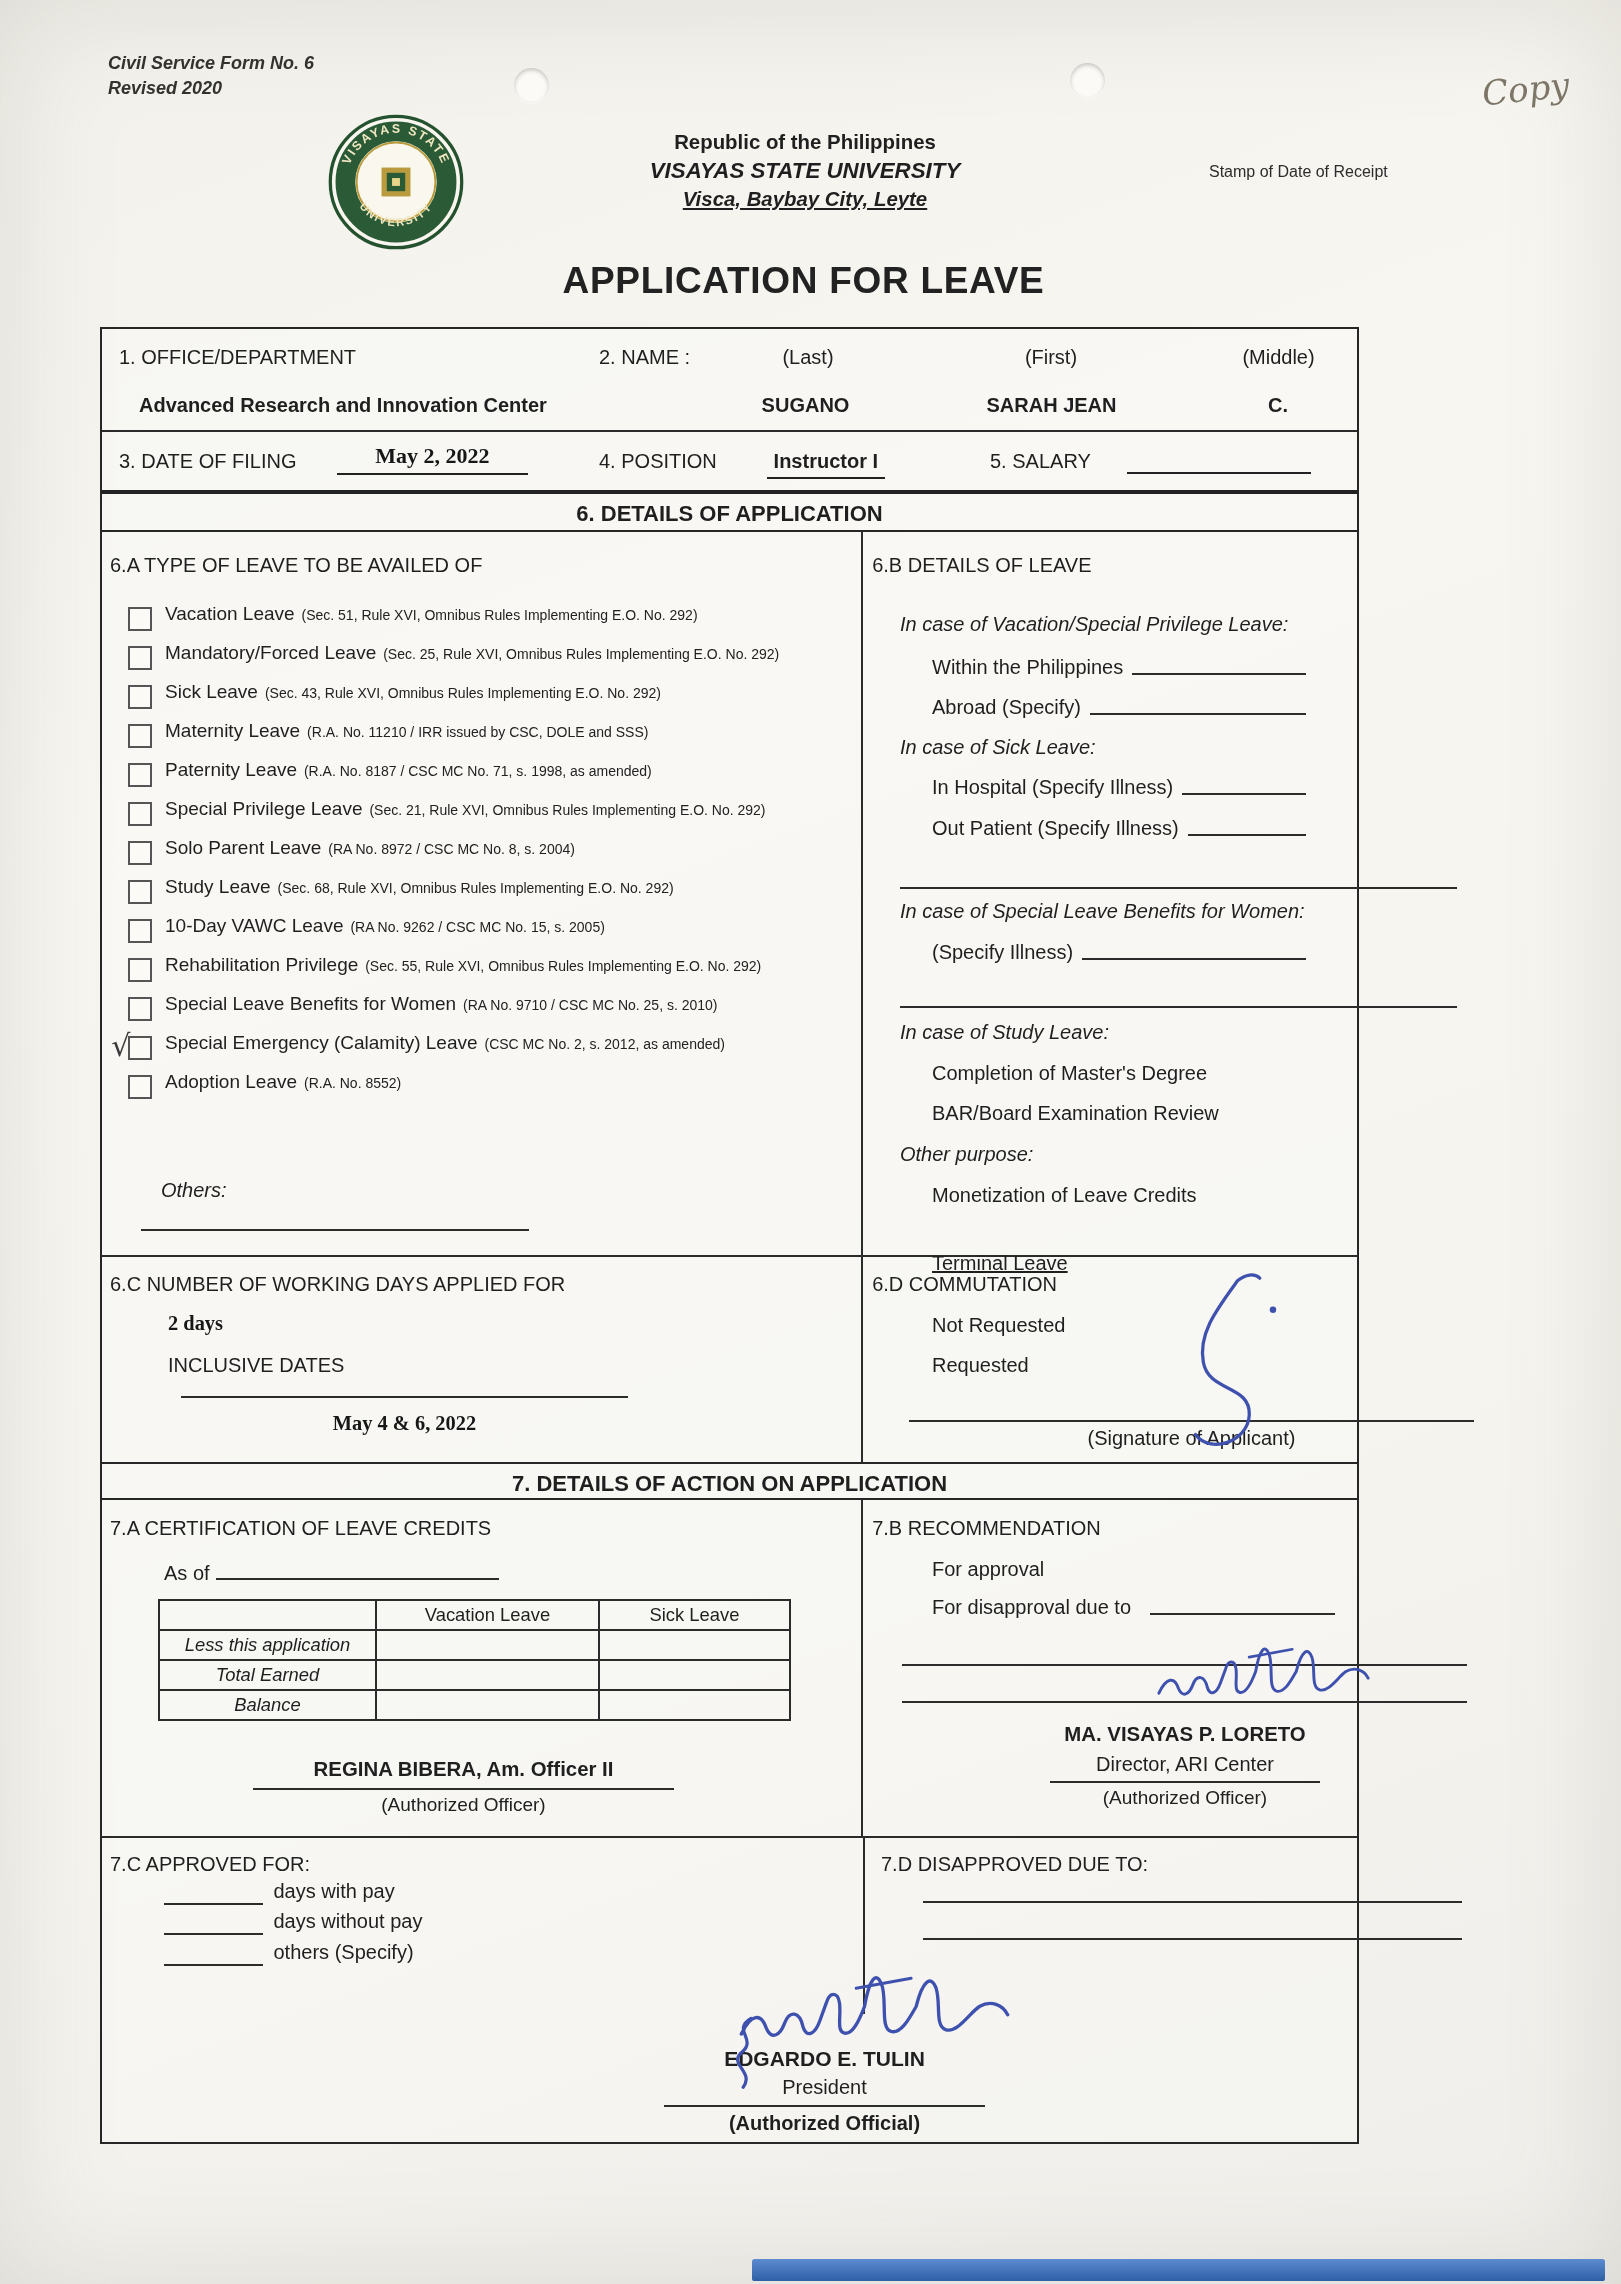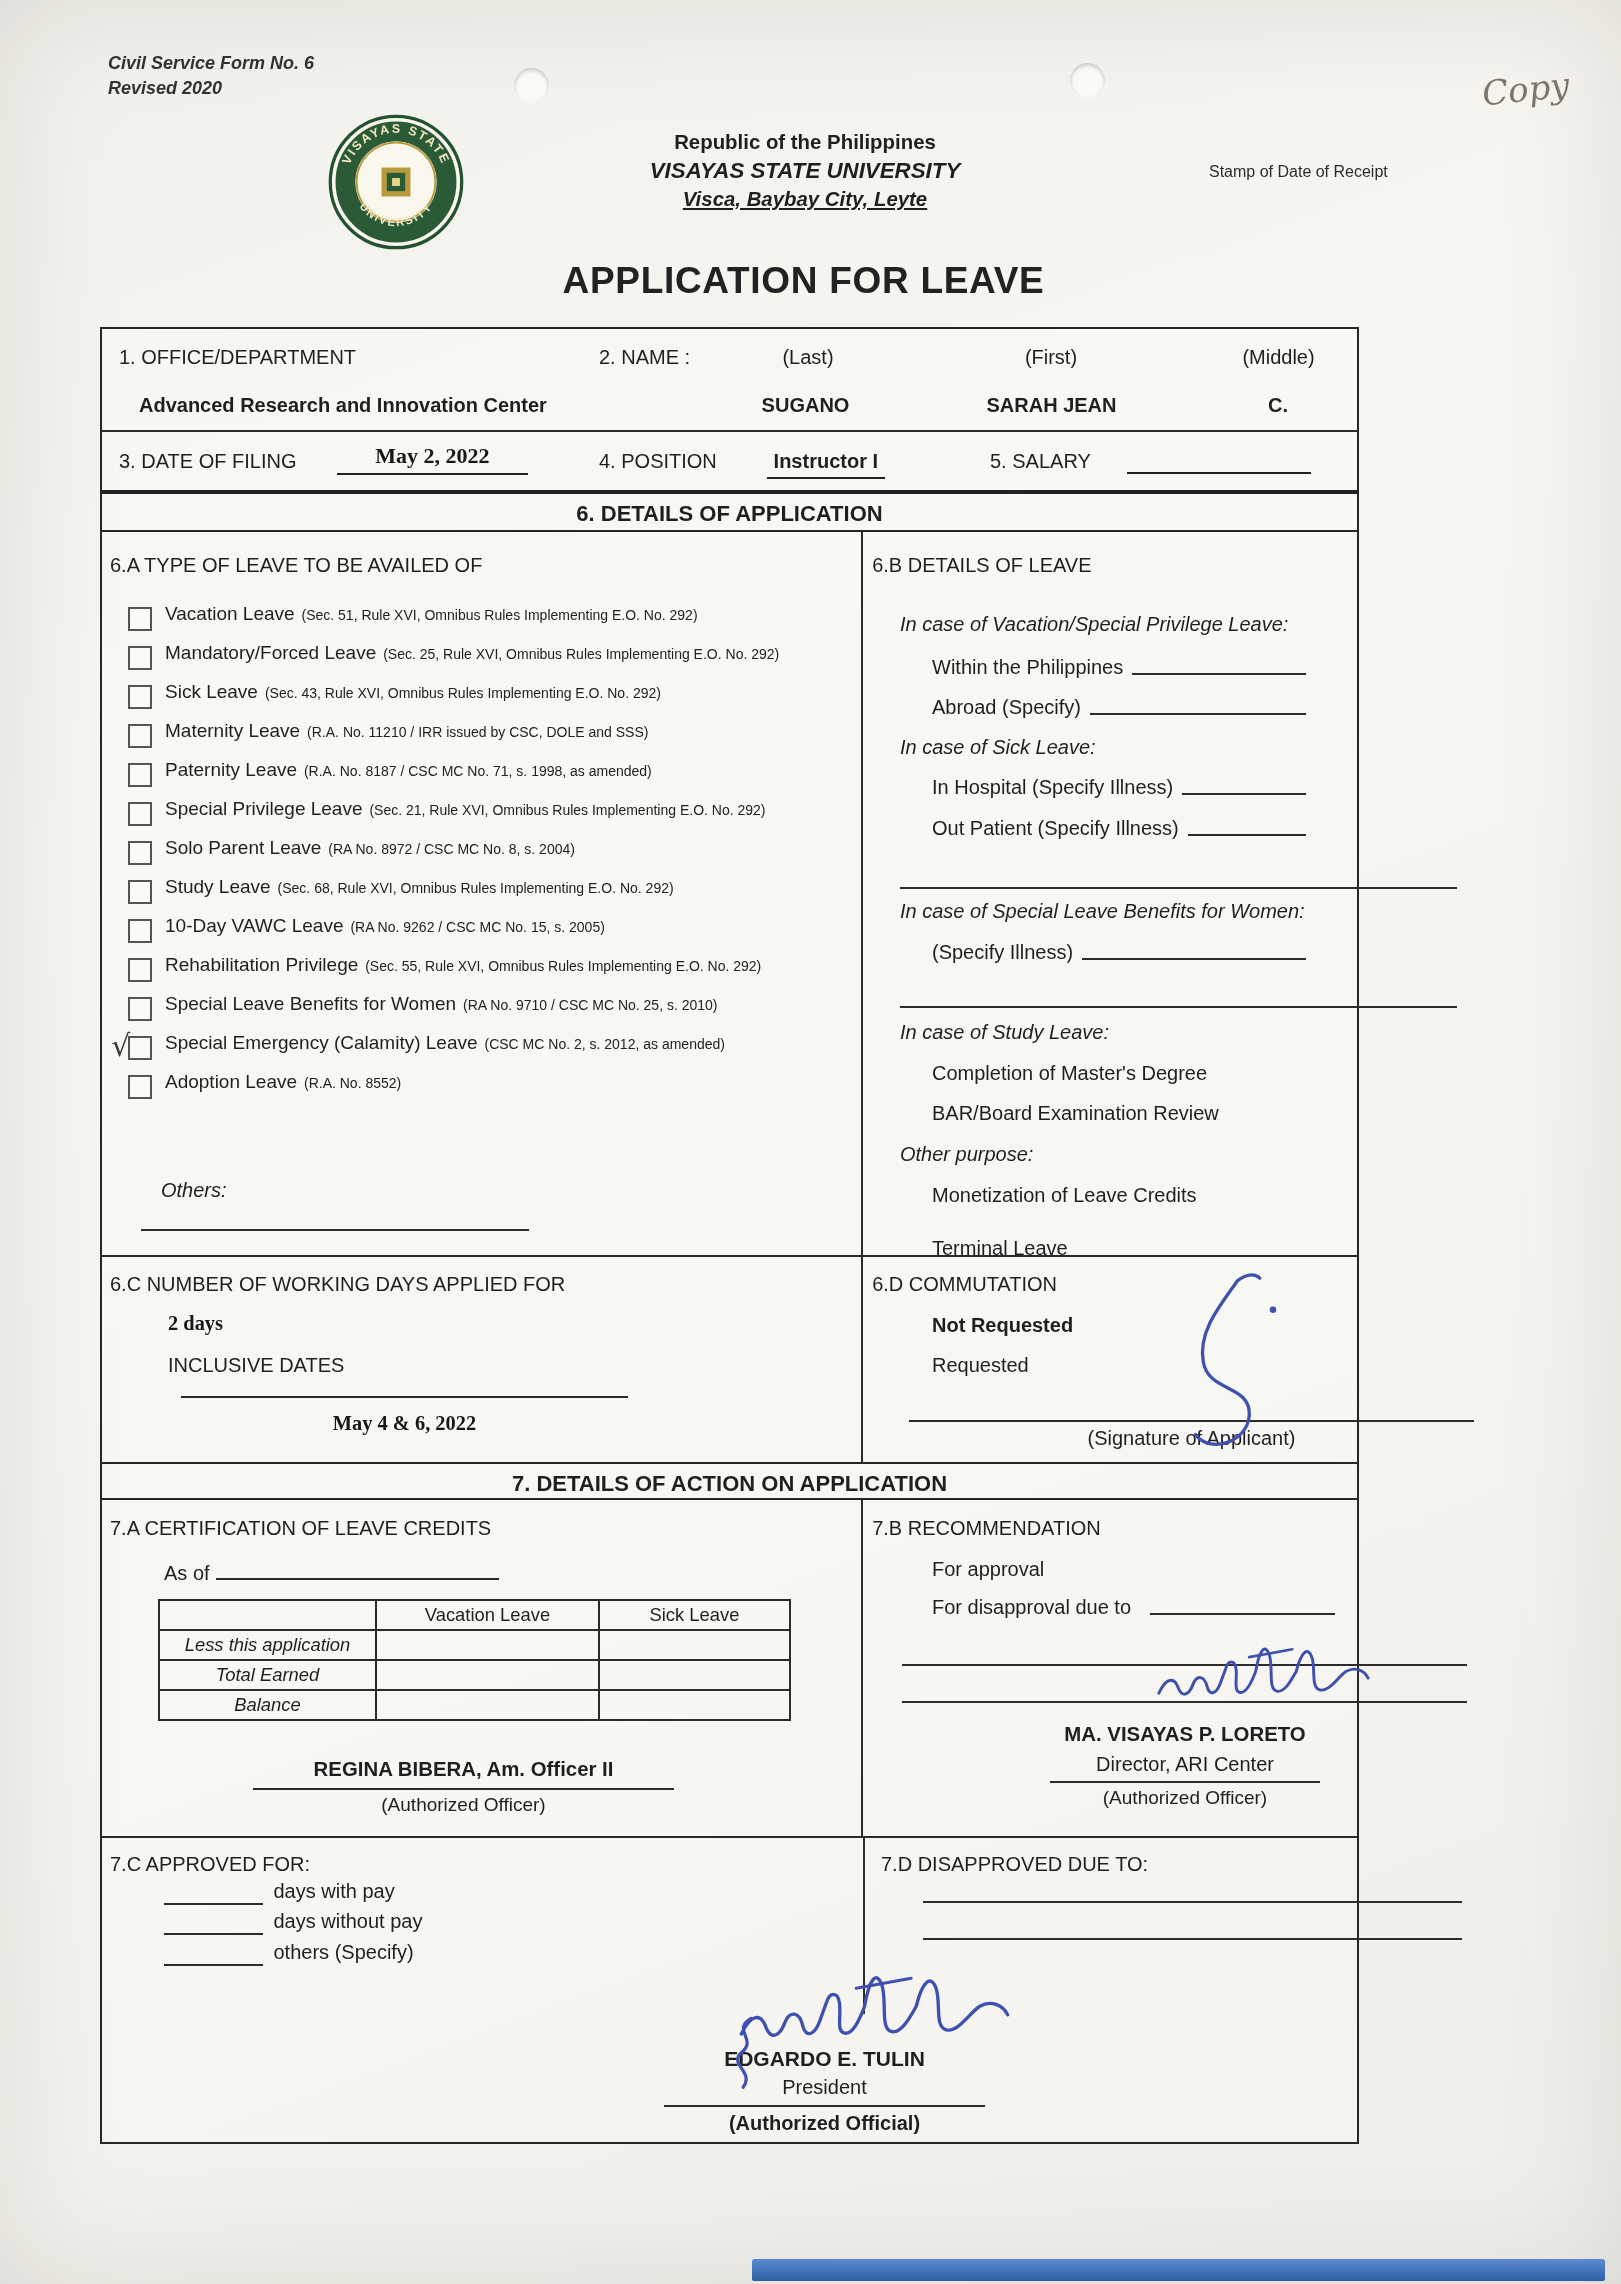--- a/index.html
+++ b/index.html
@@ -280,35 +280,35 @@
           <span class="fill"></span>
         </div>
         <span class="b-line" style="left:37px; top:474px; width:557px;"></span>
 
         <span class="b-head" style="top:489px;">In case of Study Leave:</span>
         <span class="b-plain" style="top:530px;">Completion of Master's Degree</span>
         <span class="b-plain" style="top:570px;">BAR/Board Examination Review</span>
 
         <span class="b-head" style="top:611px;">Other purpose:</span>
         <span class="b-plain" style="top:652px;">Monetization of Leave Credits</span>
-        <span class="b-plain" style="top:705px;">Terminal Leave</span>
+        <span class="b-plain" style="top:720px;text-decoration:underline;">Terminal Leave</span>
       </div>
     </div>
 
     <div class="row-cd" style="border-top:2px solid #2b2b2b;">
       <div class="cd-left">
         <span class="abs lbl" style="left:8px; top:16px;">6.C  NUMBER OF WORKING DAYS APPLIED FOR</span>
         <span class="abs hand-serif" style="left:66px; top:55px; font-size:20.4px;">2 days</span>
         <span class="abs lbl" style="left:66px; top:97px;">INCLUSIVE DATES</span>
         <span class="abs b-line" style="left:79px; top:139px; width:447px;"></span>
         <span class="abs hand-serif" style="left:79px; top:155px; width:447px; text-align:center; font-size:20.4px;">May 4 &amp; 6, 2022</span>
       </div>
       <div class="cd-right">
         <span class="abs lbl" style="left:9.2px; top:16px;">6.D  COMMUTATION</span>
-        <span class="abs lbl" style="left:69px; top:57px;font-weight:bold;">Not Requested</span>
+        <span class="abs lbl" style="left:69px; top:57px;">Not Requested</span>
         <span class="abs lbl" style="left:69px; top:97px;">Requested</span>
         <svg class="sig" style="left:276px; top:12px; z-index:3;" width="151" height="197" viewBox="0 0 230 300">
           <path class="ink" d="M 150 18 C 162 8 176 6 184 14 M 150 18 C 118 62 90 98 98 142 C 106 188 170 176 168 222 C 166 264 108 282 86 252"></path>
           <circle cx="204" cy="62" r="5" fill="#3f51ae" stroke="none"></circle>
         </svg>
         <span class="abs b-line" style="left:46px; top:163px; width:565px;"></span>
         <span class="abs lbl" style="left:46px; top:170px; width:565px; text-align:center;">(Signature of Applicant)</span>
       </div>
     </div>
 

